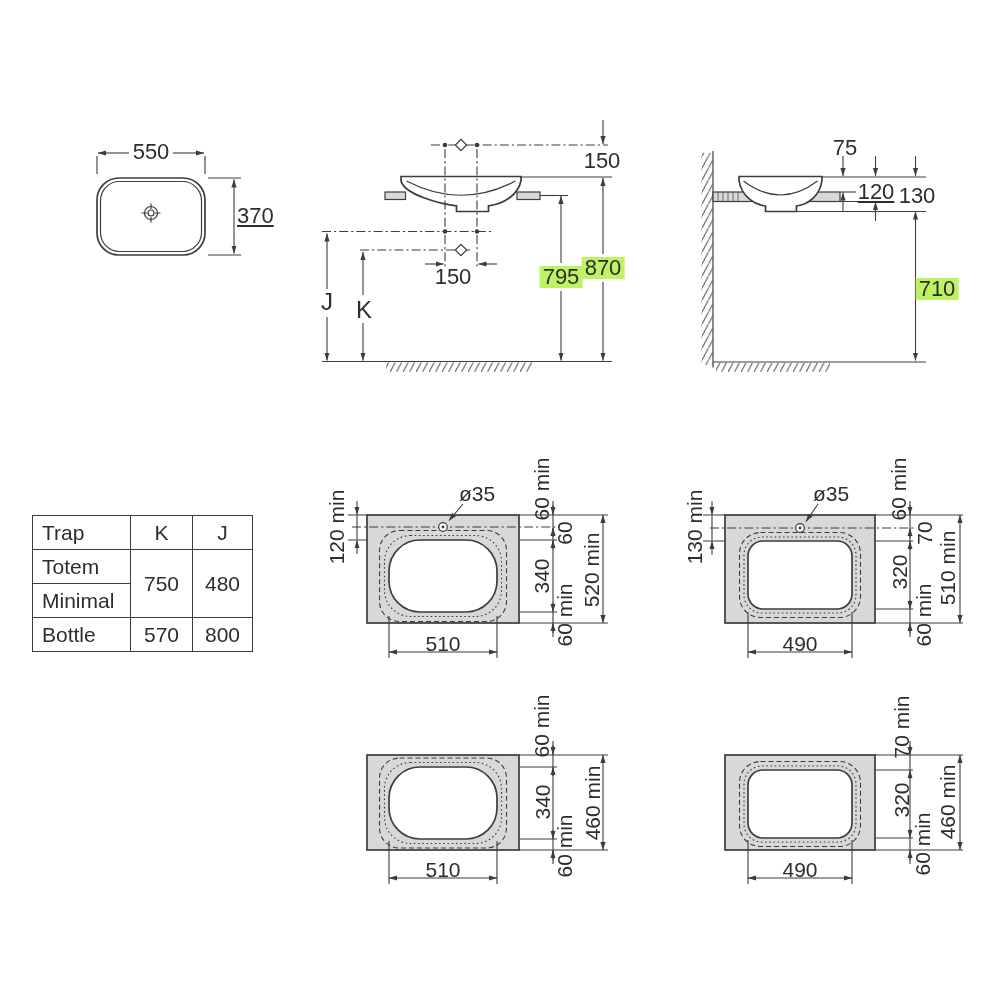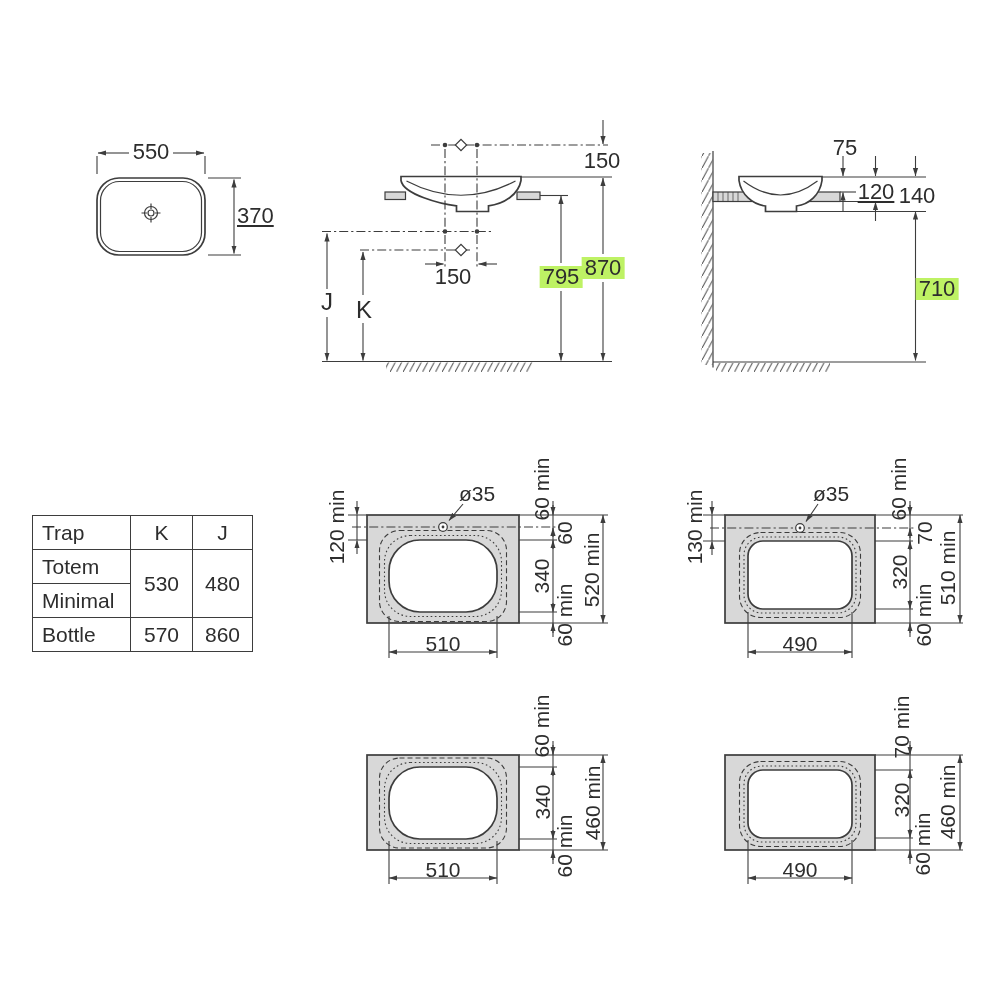--- a/index.html
+++ b/index.html
@@ -216,21 +216,21 @@
 
 <div class="lbl" style="left:602px; top:161px;">150</div>
 <div class="lbl bgw" style="left:561px; top:277px;">795</div>
 <div class="lbl bgw" style="left:603px; top:268px;">870</div>
 <div class="lbl" style="left:453px; top:277px;">150</div>
 <div class="lbl big" style="left:327px; top:302px;">J</div>
 <div class="lbl big" style="left:364px; top:310px;">K</div>
 
 <div class="lbl" style="left:845px; top:148px;">75</div>
 <div class="lbl" style="left:876px; top:192px;text-decoration:underline;">120</div>
-<div class="lbl" style="left:917px; top:196px;">140</div>
+<div class="lbl" style="left:917px; top:196px;">130</div>
 <div class="lbl bgw" style="left:937px; top:289px;">710</div>
 
 <div class="lbl sm" style="left:477px; top:493px;">ø35</div>
 <div class="lbl sm vl" style="left:336px; top:527px;">120 min</div>
 <div class="lbl sm vl" style="left:541px; top:489px;">60 min</div>
 <div class="lbl sm vl" style="left:564px; top:533px;">60</div>
 <div class="lbl sm vl" style="left:541px; top:576px;">340</div>
 <div class="lbl sm vl" style="left:564px; top:615px;">60 min</div>
 <div class="lbl sm vl" style="left:591px; top:570px;">520 min</div>
 <div class="lbl sm" style="left:443px; top:643px;">510</div>
@@ -263,27 +263,27 @@
         <col style="width:60px">
       </colgroup>
   <tbody>
         <tr>
     <td class="tl">Trap</td>
     <td class="tc">K</td>
     <td class="tc">J</td>
   </tr>
   <tr>
     <td class="tl">Totem</td>
-    <td class="tc" rowspan="2">530</td>
+    <td class="tc" rowspan="2">750</td>
     <td class="tc" rowspan="2">480</td>
   </tr>
   <tr>
     <td class="tl">Minimal</td>
   </tr>
   <tr>
     <td class="tl">Bottle</td>
     <td class="tc">570</td>
-    <td class="tc">860</td>
+    <td class="tc">800</td>
   </tr>
 </tbody>
     </table>
 
 </div>
 
 </body></html>

